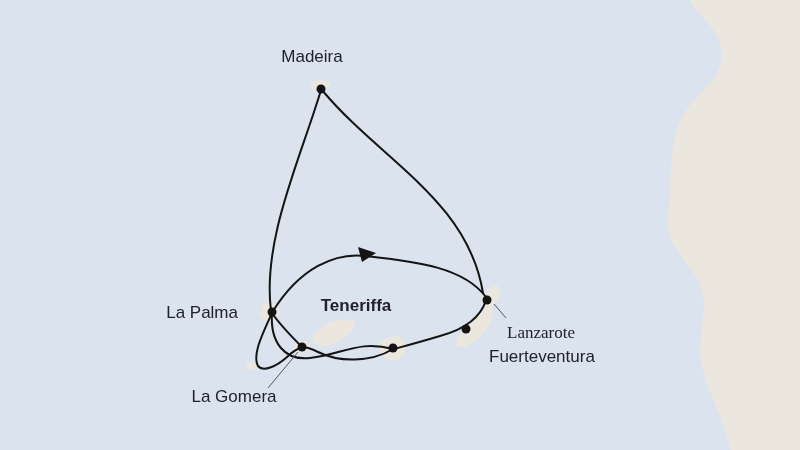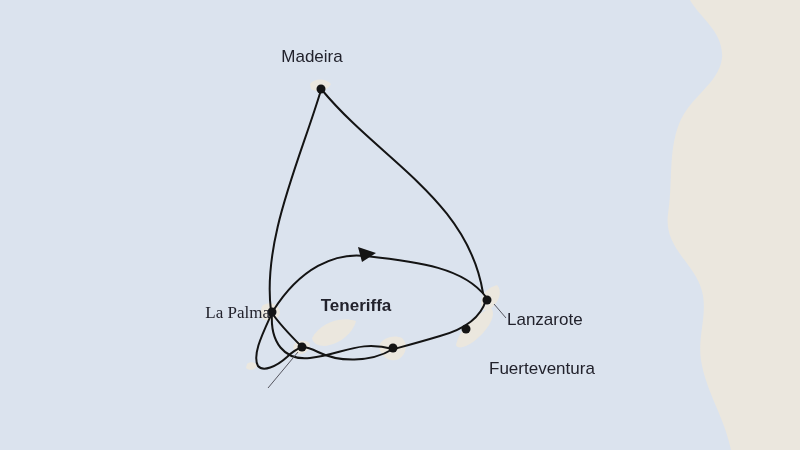--- a/index.html
+++ b/index.html
@@ -95,23 +95,24 @@
     <circle cx="321" cy="89" r="4.5" fill="#141414"></circle>
     <circle cx="272" cy="312" r="4.5" fill="#141414"></circle>
     <circle cx="302" cy="347" r="4.5" fill="#141414"></circle>
     <circle cx="393" cy="348" r="4.5" fill="#141414"></circle>
     <circle cx="466" cy="329" r="4.5" fill="#141414"></circle>
     <circle cx="487" cy="300" r="4.5" fill="#141414"></circle>
   </svg>
 
   <div class="port-label centered" style="left:312px; top:47px;">Madeira</div>
 
-  <div class="port-label right-align" style="left:194px; top:303px; width:76px;font-family:Liberation Serif, serif;">La Palma</div>
+  <div class="port-label right-align" style="left:162px; top:303px; width:76px;">La Palma</div>
 
   <div class="port-label centered" style="left:356px; top:296px;font-weight:bold;">Teneriffa</div>
 
-  <div class="port-label" style="left:507px; top:310px;">Lanzarote</div>
+  <div class="port-label" style="left:507px; top:323px;font-family:Liberation Serif, serif;">Lanzarote</div>
 
-  <div class="port-label" style="left:489px; top:359px;">Fuerteventura</div>
+  <div class="port-label" style="left:489px; top:347px;">Fuerteventura</div>
 
+  <div class="port-label centered" style="left:234px; top:387px;">La Gomera</div>
 
 
 </div>
 
 </body></html>

